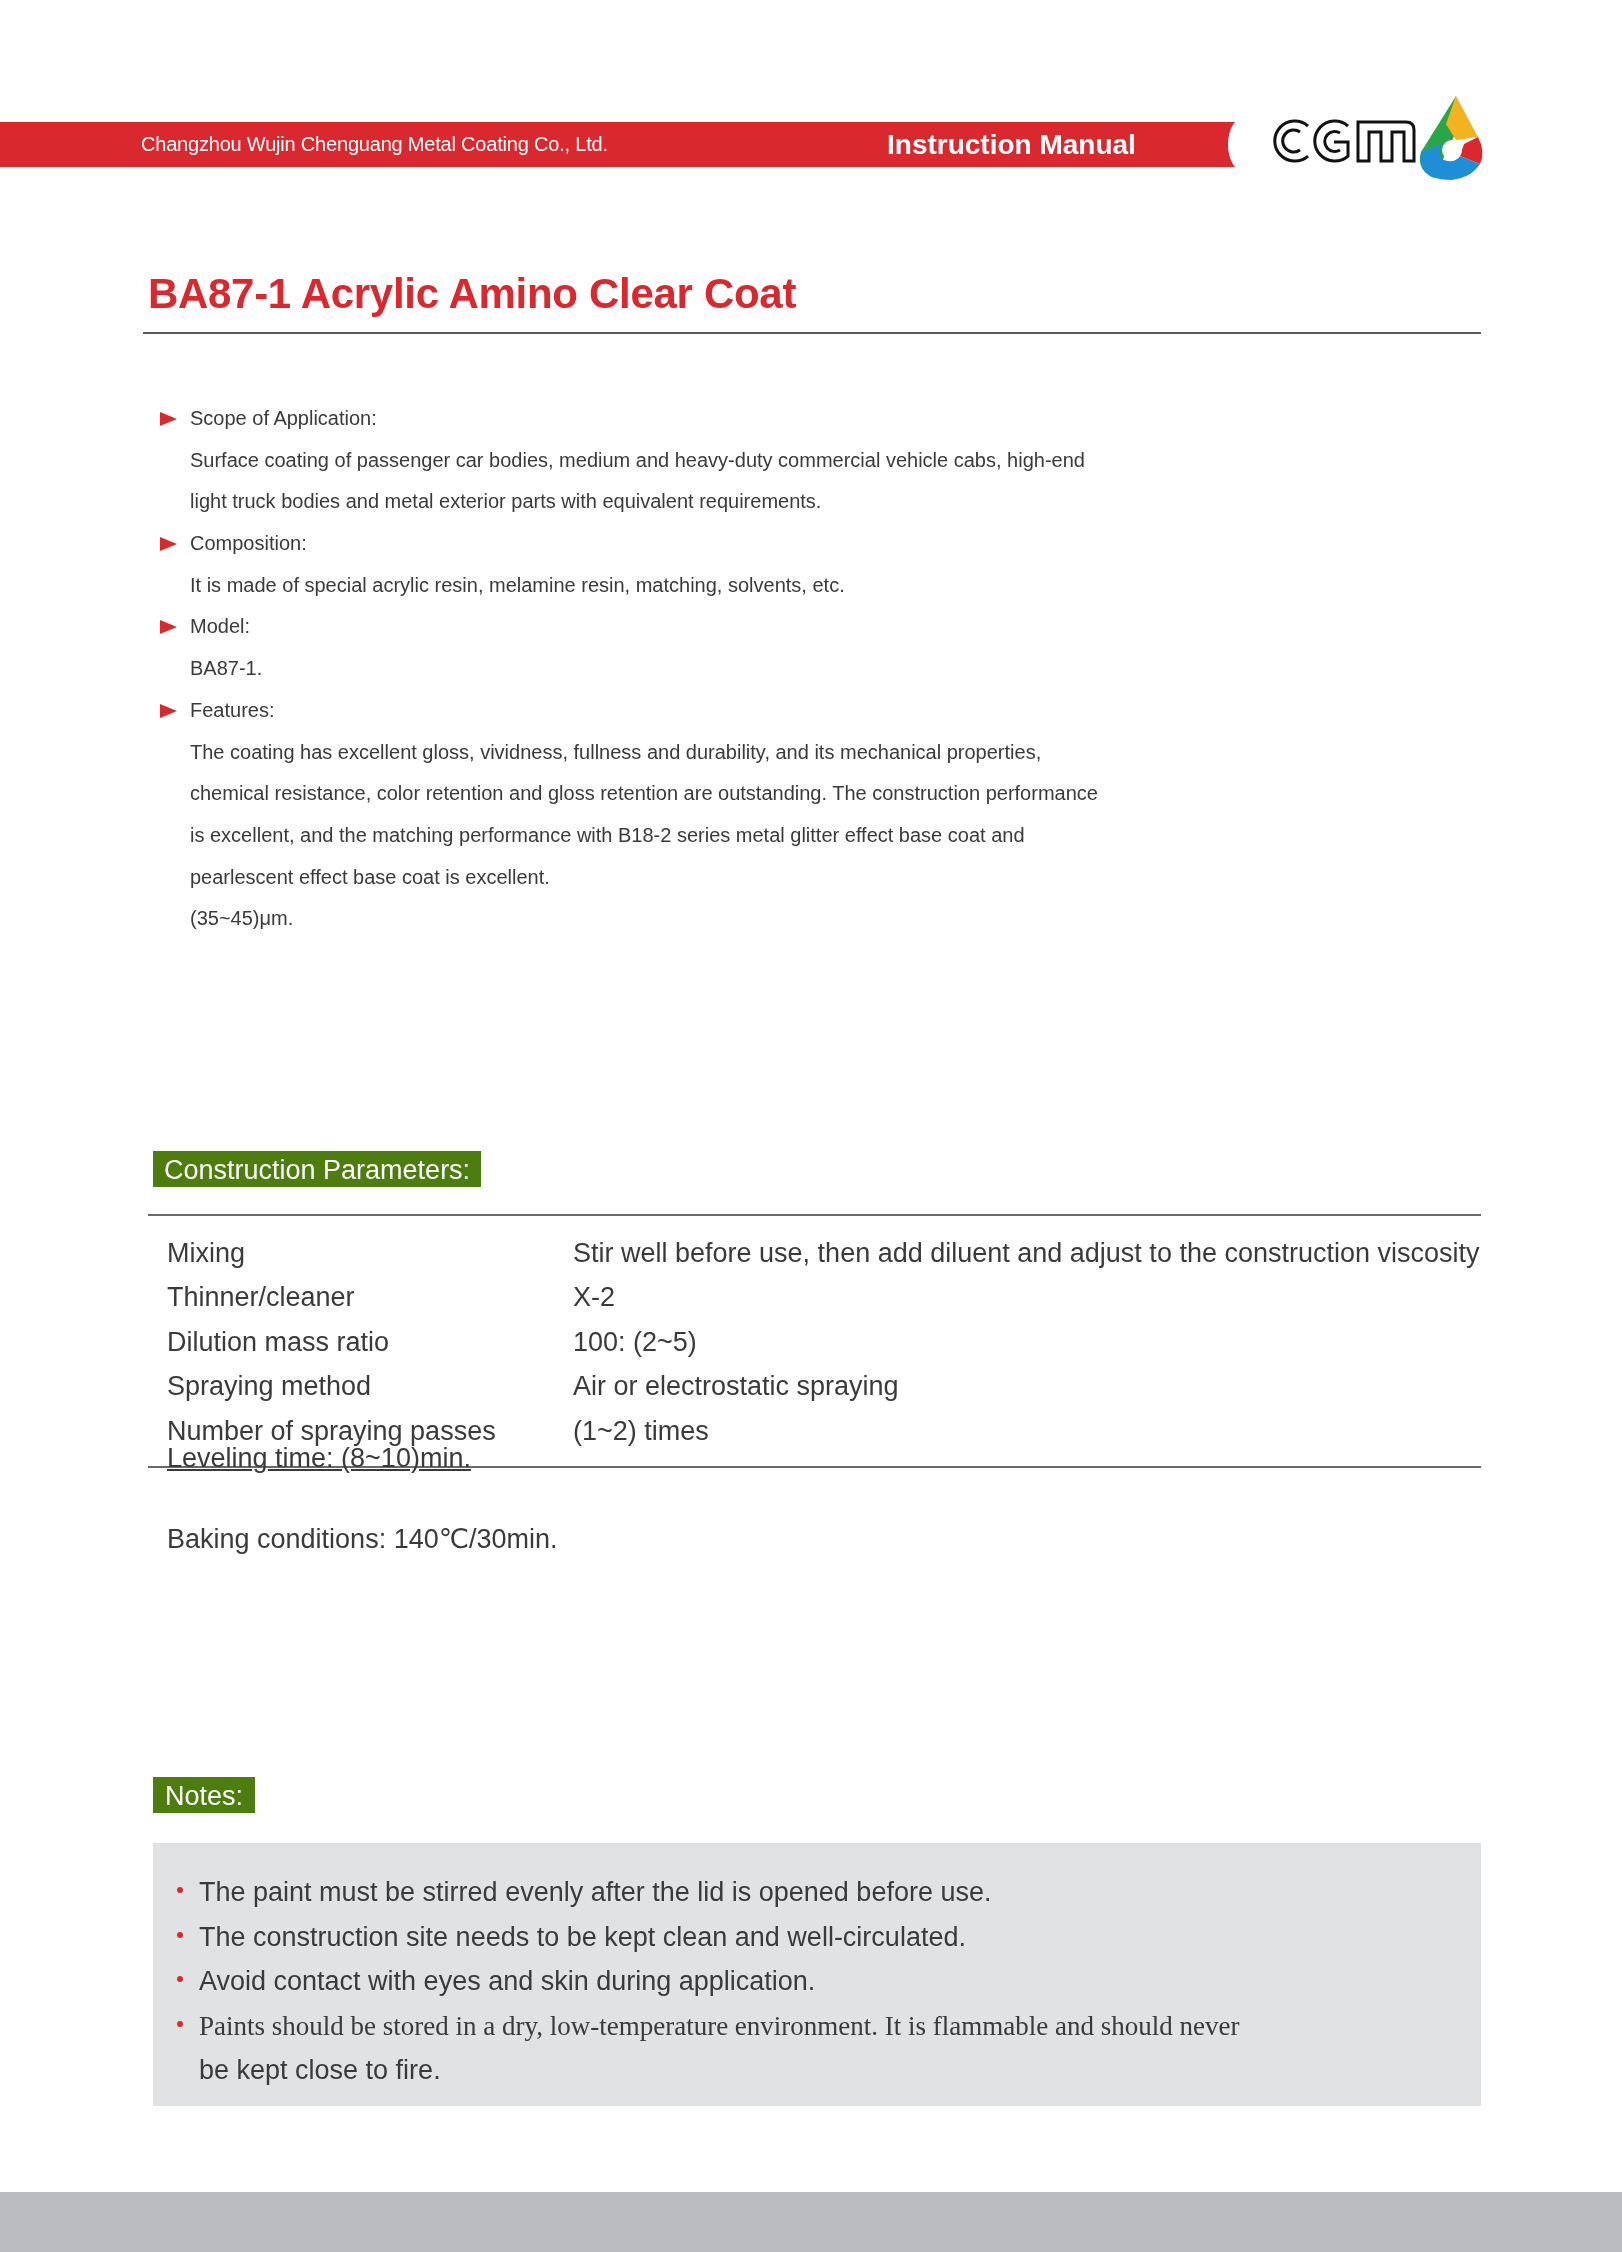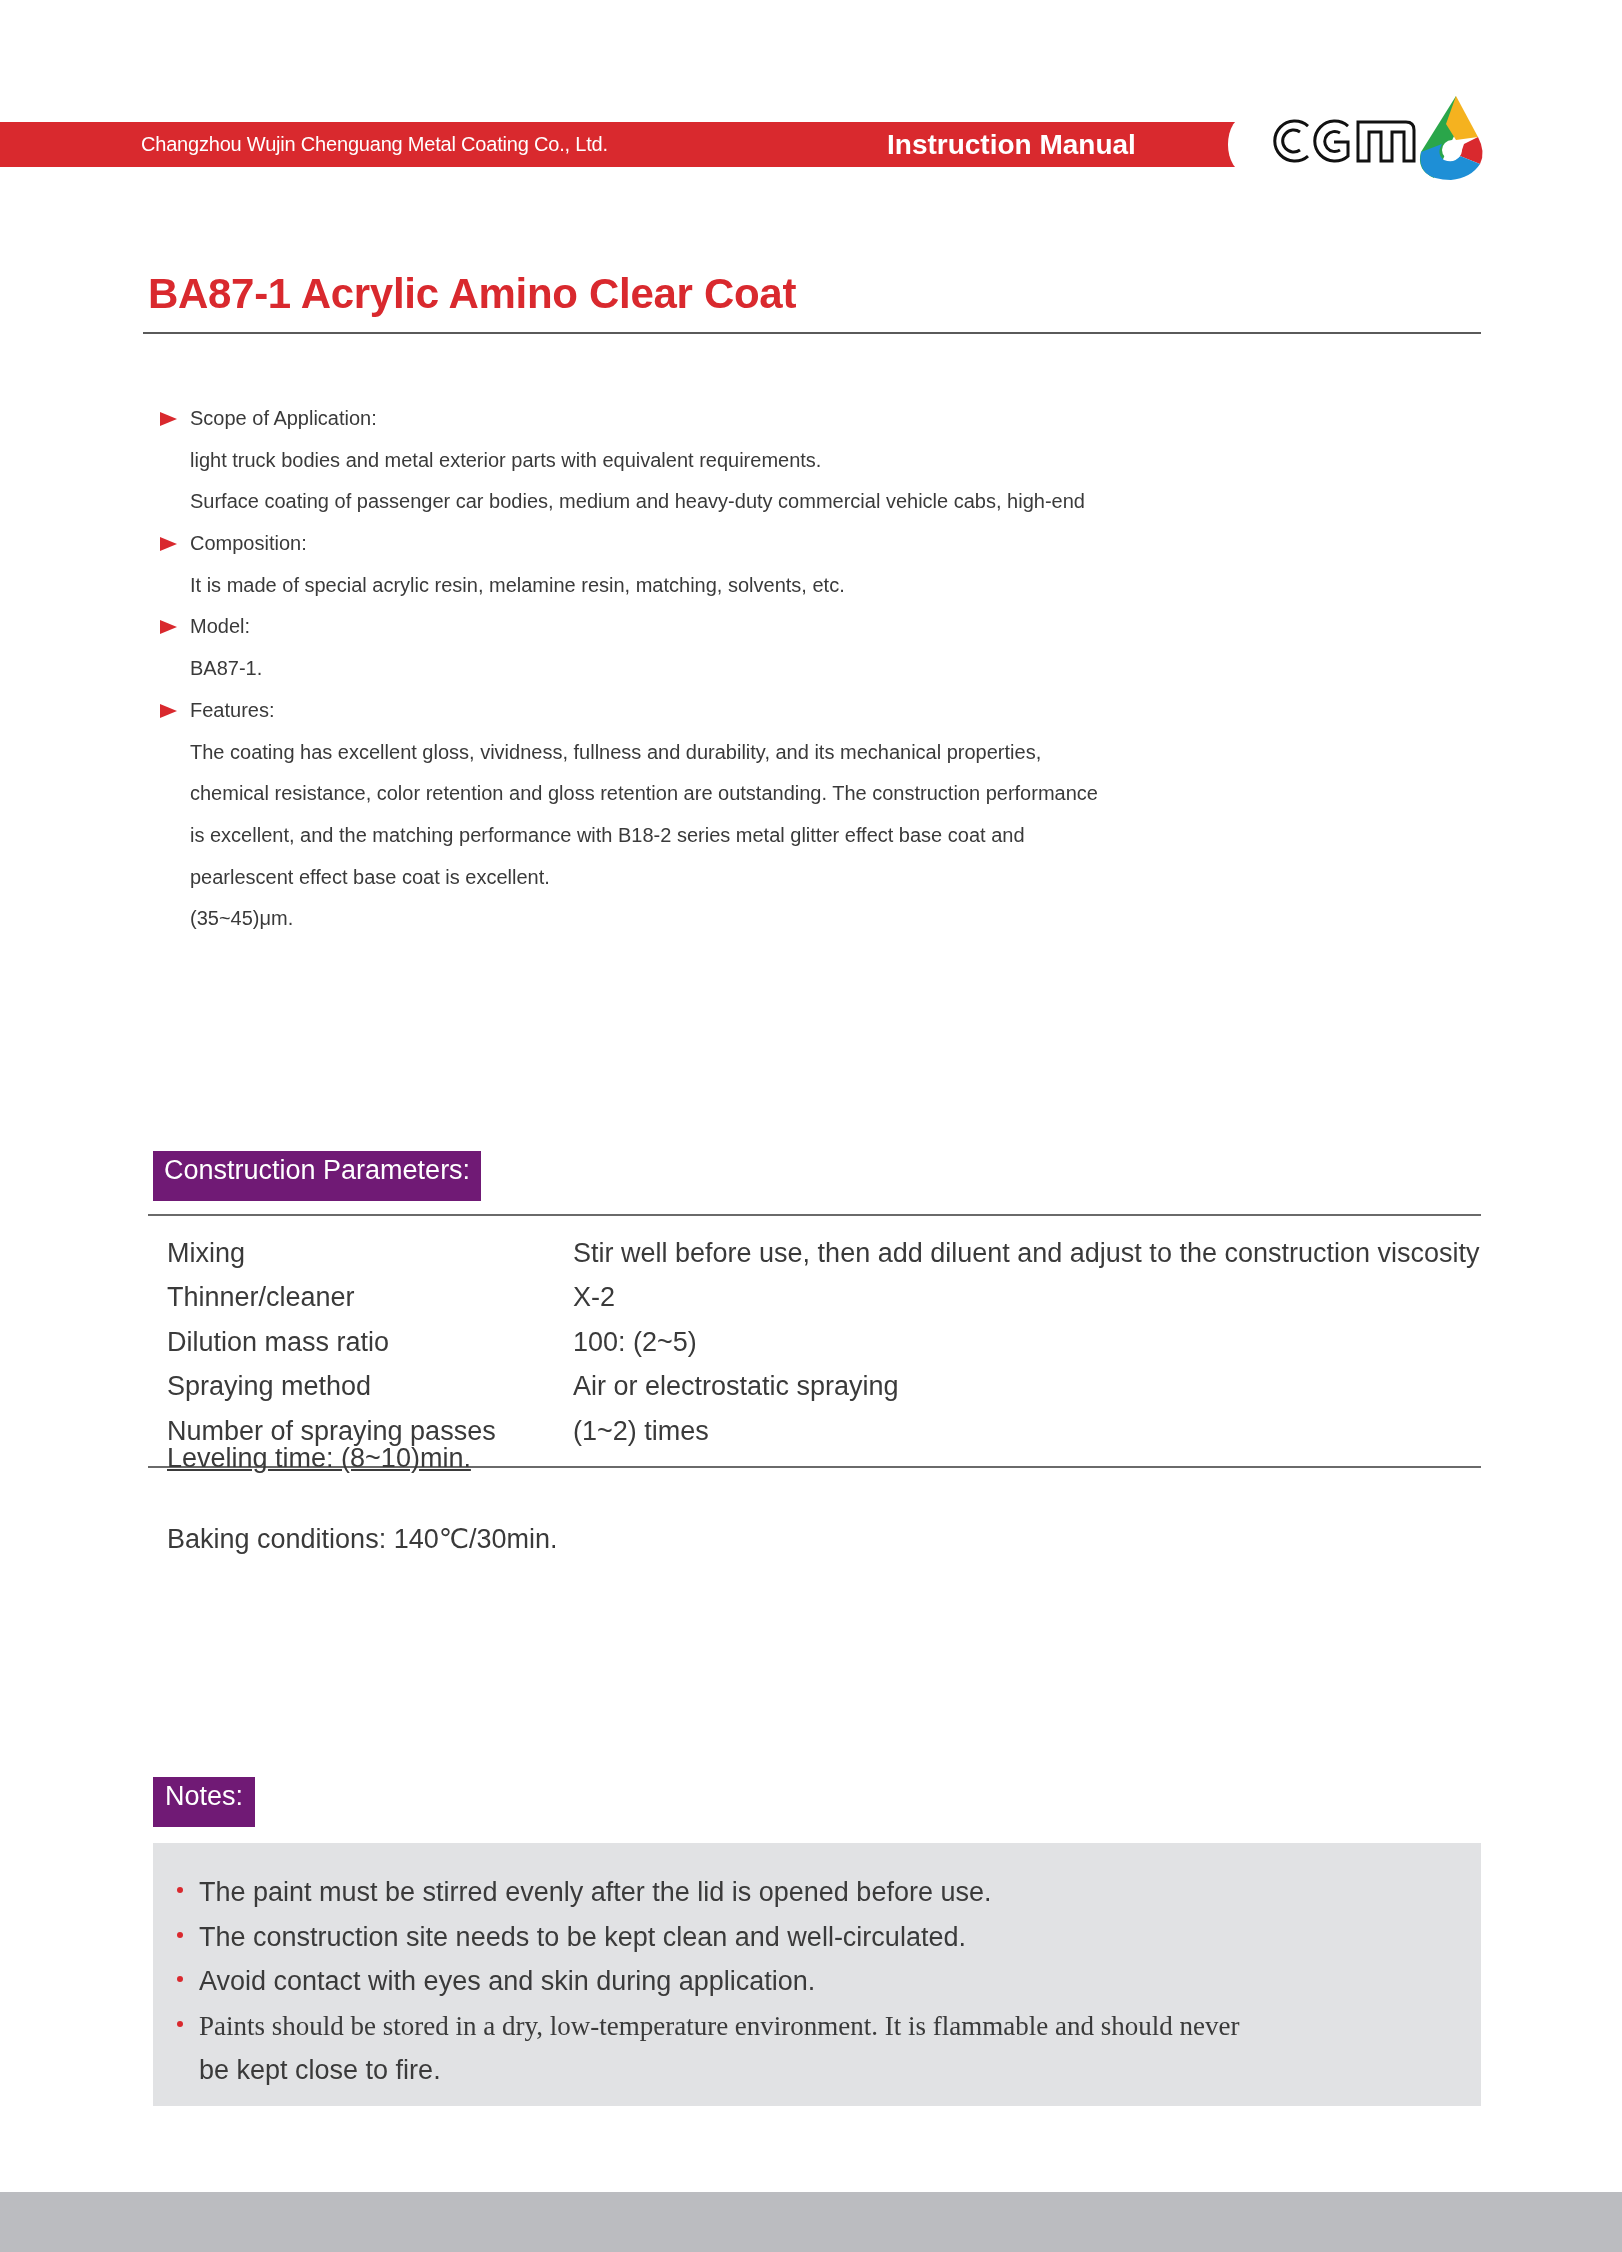--- a/index.html
+++ b/index.html
@@ -34,22 +34,22 @@
 
   .sec { position: absolute; left: 160px; width: 1360px; font-size: 20px; line-height: 41.7px; }
   .line { height: 41.7px; white-space: nowrap; position: relative; padding-left: 30px; }
   .arrow {
     position: absolute; left: 0; top: 14px; width: 0; height: 0;
     border-top: 7px solid transparent; border-bottom: 7px solid transparent;
     border-left: 17px solid #d9292e;
   }
 
   .label-box {
-    position: absolute; background: #701a75; color: #ffffff; font-size: 27px;
-    height: 50px; line-height: 38px; padding: 0 11px;
+    position: absolute; background: #4d7c0f; color: #ffffff; font-size: 27px;
+    height: 36px; line-height: 38px; padding: 0 11px;
   }
   .rule { position: absolute; left: 148px; width: 1333px; height: 2px; background: #6a6a6a; }
 
   .param-row { position: absolute; left: 167px; width: 1320px; font-size: 27px; height: 44px; line-height: 44px; white-space: nowrap; }
   .param-key { position: absolute; left: 0; }
   .param-val { position: absolute; left: 406px; }
 
   .extra { position: absolute; left: 167px; font-size: 27px; line-height: 44px; white-space: nowrap; }
 
   .notes-box {
@@ -86,22 +86,22 @@
     <path d="M165 60 Q160 88 195 88 Q215 86 224 72 L204 64 Q198 72 188 68 Q180 62 186 52 Z" fill="#1e8fd6"></path>
     <circle cx="196" cy="58" r="10" fill="#fff"></circle>
   </svg>
 </div>
 
 <div class="title">BA87-1 Acrylic Amino Clear Coat</div>
 <div class="title-rule"></div>
 
 <div class="sec" style="top:398px;">
   <div class="line"><span class="arrow"></span><span>Scope of Application:</span></div>
+  <div class="line">Surface coating of passenger car bodies, medium and heavy-duty commercial vehicle cabs, high-end</div>
   <div class="line">light truck bodies and metal exterior parts with equivalent requirements.</div>
-  <div class="line">Surface coating of passenger car bodies, medium and heavy-duty commercial vehicle cabs, high-end</div>
 
   <div class="line"><span class="arrow"></span><span>Composition:</span></div>
   <div class="line">It is made of special acrylic resin, melamine resin, matching, solvents, etc.</div>
 
   <div class="line"><span class="arrow"></span><span>Model:</span></div>
   <div class="line">BA87-1.</div>
 
   <div class="line"><span class="arrow"></span><span>Features:</span></div>
   <div class="line">The coating has excellent gloss, vividness, fullness and durability, and its mechanical properties,</div>
   <div class="line">chemical resistance, color retention and gloss retention are outstanding. The construction performance</div>

